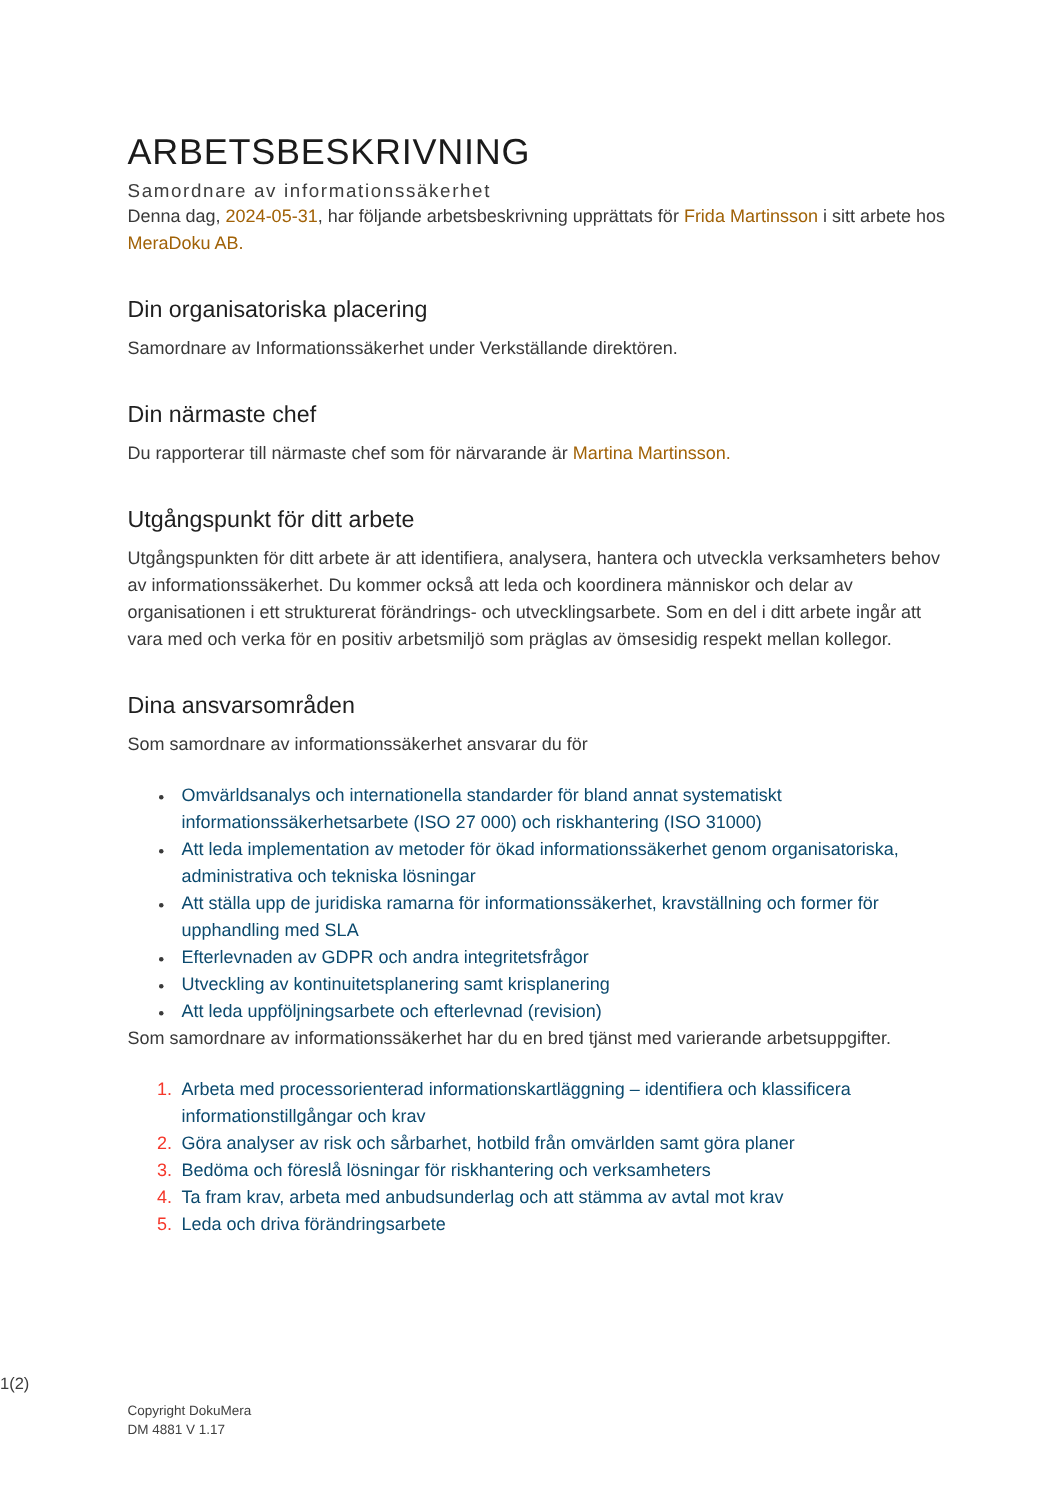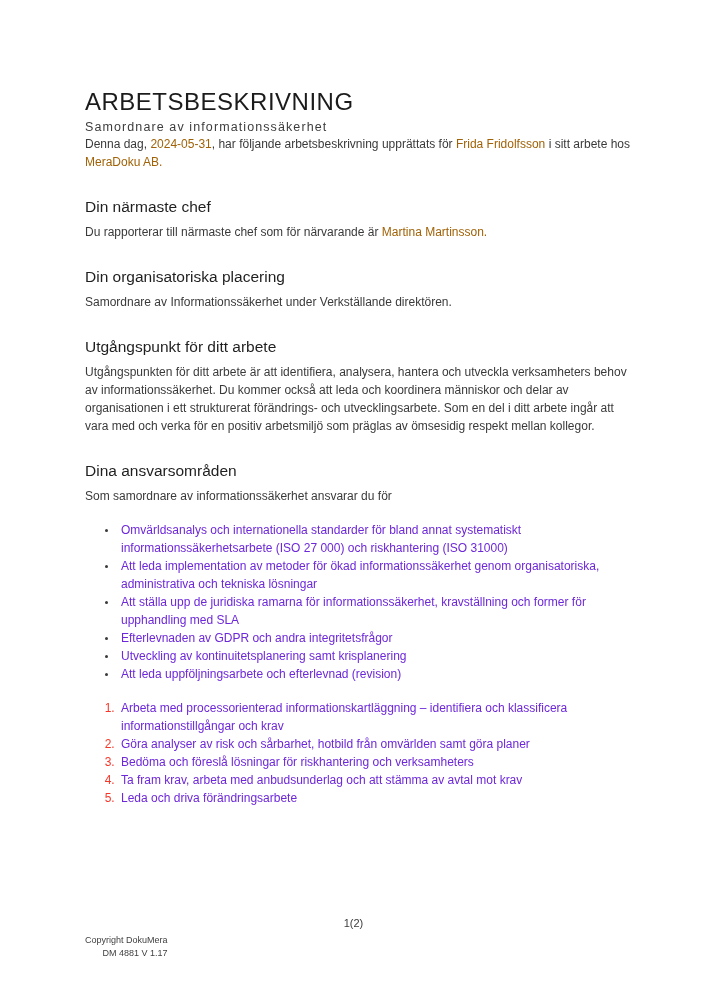--- a/index.html
+++ b/index.html
@@ -53,71 +53,69 @@
     color: #1f1f1f;
   }
   .red {
     color: #a16207;
   }
   ul.red-bullets, ol.red-numbers {
     margin: 16px 0 0 0;
     padding: 0 0 0 33px;
     font-size: 12px;
     line-height: 18px;
-    color: #6d28d9;
+    color: #0c4a6e;
   }
   ul.red-bullets li, ol.red-numbers li {
     padding-left: 3px;
   }
   ul.red-bullets li::marker {
     color: #3a3a3a;
     font-size: 0.85em;
   }
   ol.red-numbers li::marker {
     color: #f5372a;
   }
   .page-number {
     position: absolute;
     left: 0;
     right: 0;
     top: 916px;
-    text-align: center;
     font-size: 11px;
     line-height: 14px;
     color: #3c3c3c;
   }
   .copyright-block {
     position: absolute;
     left: 85px;
     top: 934px;
     font-size: 9px;
     line-height: 12.5px;
     color: #3f3f3f;
-    text-align: right;
   }
 </style>
 </head>
 <body>
 
 <div class="page">
   <div class="content">
 
     <h1 class="doc-title">ARBETSBESKRIVNING</h1>
     <div class="doc-subtitle">Samordnare av informationssäkerhet</div>
 
-    <p class="body-text intro"><span>Denna dag, </span><span class="red">2024-05-31</span><span>, har följande arbetsbeskrivning upprättats för </span><span class="red">Frida Fridolfsson</span><span> i sitt arbete hos </span><span class="red">MeraDoku AB.</span></p>
+    <p class="body-text intro"><span>Denna dag, </span><span class="red">2024-05-31</span><span>, har följande arbetsbeskrivning upprättats för </span><span class="red">Frida Martinsson</span><span> i sitt arbete hos </span><span class="red">MeraDoku AB.</span></p>
+
+    <section>
+      <h2 class="section-heading">Din organisatoriska placering</h2>
+      <p class="body-text red">Samordnare av Informationssäkerhet under Verkställande direktören.</p>
+    </section>
 
     <section>
       <h2 class="section-heading">Din närmaste chef</h2>
       <p class="body-text"><span>Du rapporterar till närmaste chef som för närvarande är </span><span class="red">Martina Martinsson.</span></p>
-    </section>
-
-    <section>
-      <h2 class="section-heading">Din organisatoriska placering</h2>
-      <p class="body-text red">Samordnare av Informationssäkerhet under Verkställande direktören.</p>
     </section>
 
     <section>
       <h2 class="section-heading">Utgångspunkt för ditt arbete</h2>
       <p class="body-text">Utgångspunkten för ditt arbete är att identifiera, analysera, hantera och utveckla verksamheters behov av informationssäkerhet. Du kommer också att leda och koordinera människor och delar av organisationen i ett strukturerat förändrings- och utvecklingsarbete. Som en del i ditt arbete ingår att vara med och verka för en positiv arbetsmiljö som präglas av ömsesidig respekt mellan kollegor.</p>
     </section>
 
     <section>
       <h2 class="section-heading">Dina ansvarsområden</h2>
       <p class="body-text">Som samordnare av informationssäkerhet ansvarar du för</p>
@@ -125,20 +123,21 @@
           <li>Omvärldsanalys och internationella standarder för bland annat systematiskt informationssäkerhetsarbete (ISO 27 000) och riskhantering (ISO 31000)</li>
           <li>Att leda implementation av metoder för ökad informationssäkerhet genom organisatoriska, administrativa och tekniska lösningar</li>
           <li>Att ställa upp de juridiska ramarna för informationssäkerhet, kravställning och former för upphandling med SLA</li>
           <li>Efterlevnaden av GDPR och andra integritetsfrågor</li>
           <li>Utveckling av kontinuitetsplanering samt krisplanering</li>
           <li>Att leda uppföljningsarbete och efterlevnad (revision)</li>
         </ul>
     </section>
 
     <section>
+      <p class="body-text">Som samordnare av informationssäkerhet har du en bred tjänst med varierande arbetsuppgifter.</p>
       <ol class="red-numbers">
           <li>Arbeta med processorienterad informationskartläggning – identifiera och klassificera informationstillgångar och krav</li>
           <li>Göra analyser av risk och sårbarhet, hotbild från omvärlden samt göra planer</li>
           <li>Bedöma och föreslå lösningar för riskhantering och verksamheters</li>
           <li>Ta fram krav, arbeta med anbudsunderlag och att stämma av avtal mot krav</li>
           <li>Leda och driva förändringsarbete</li>
         </ol>
     </section>
 
   </div>

